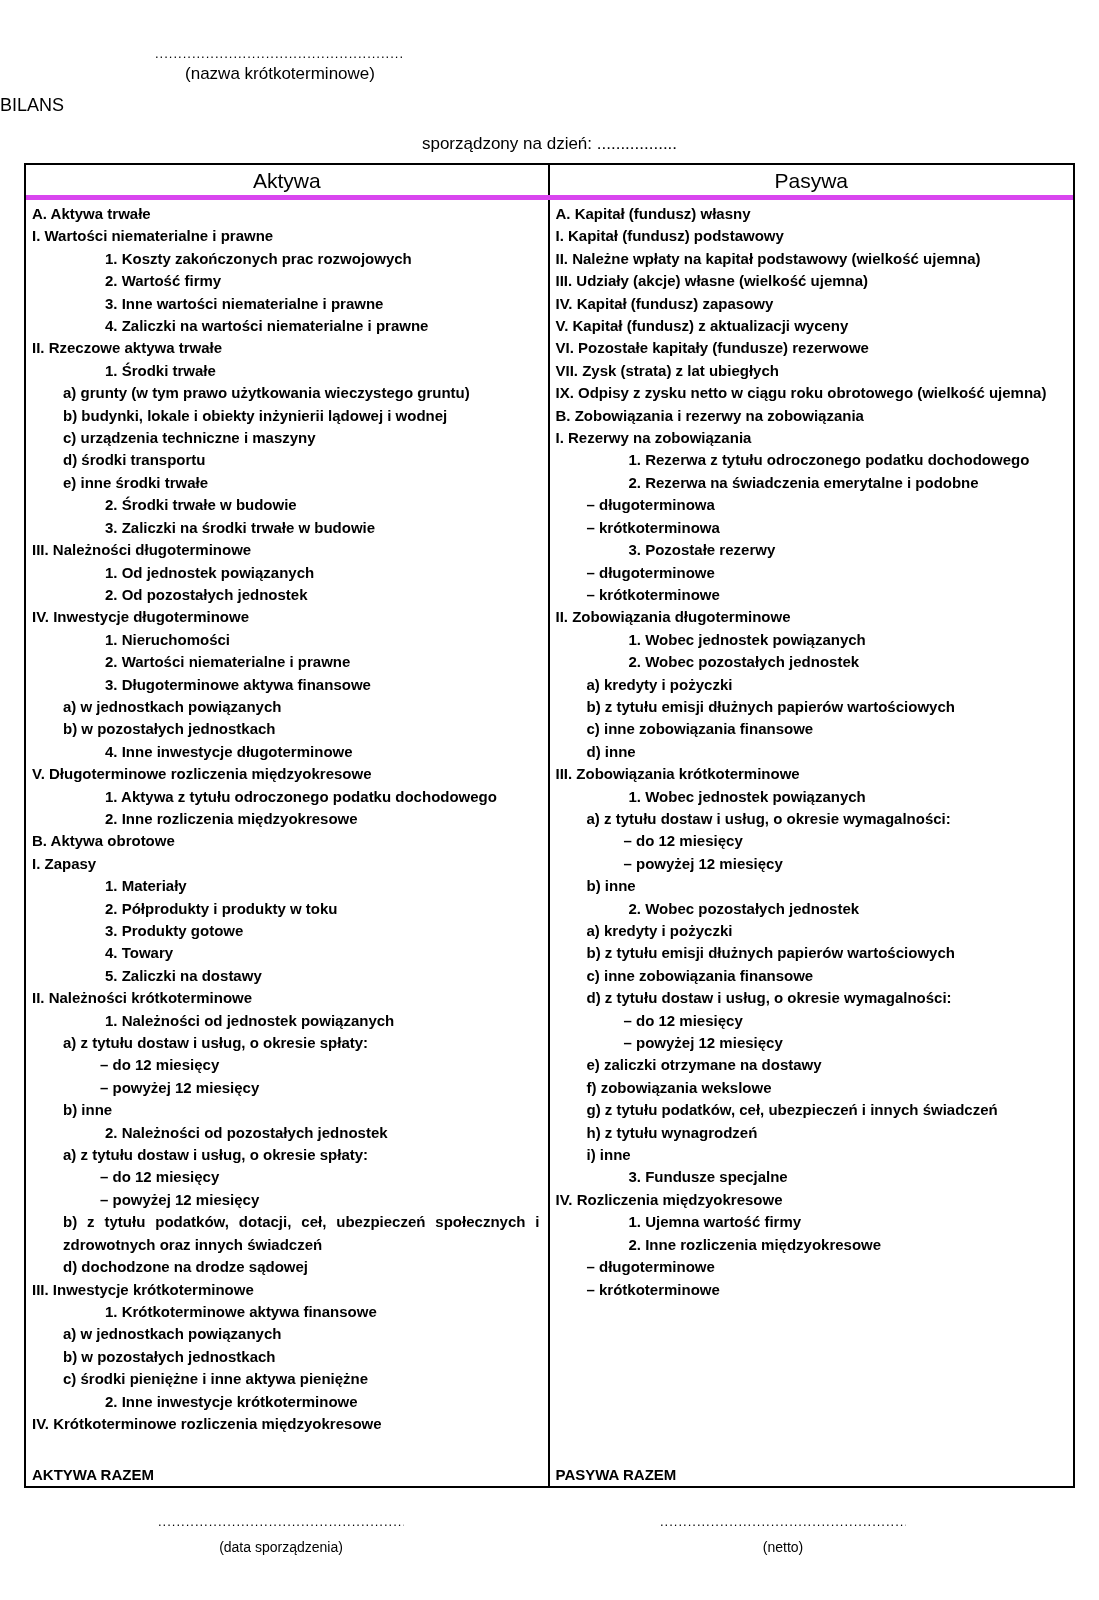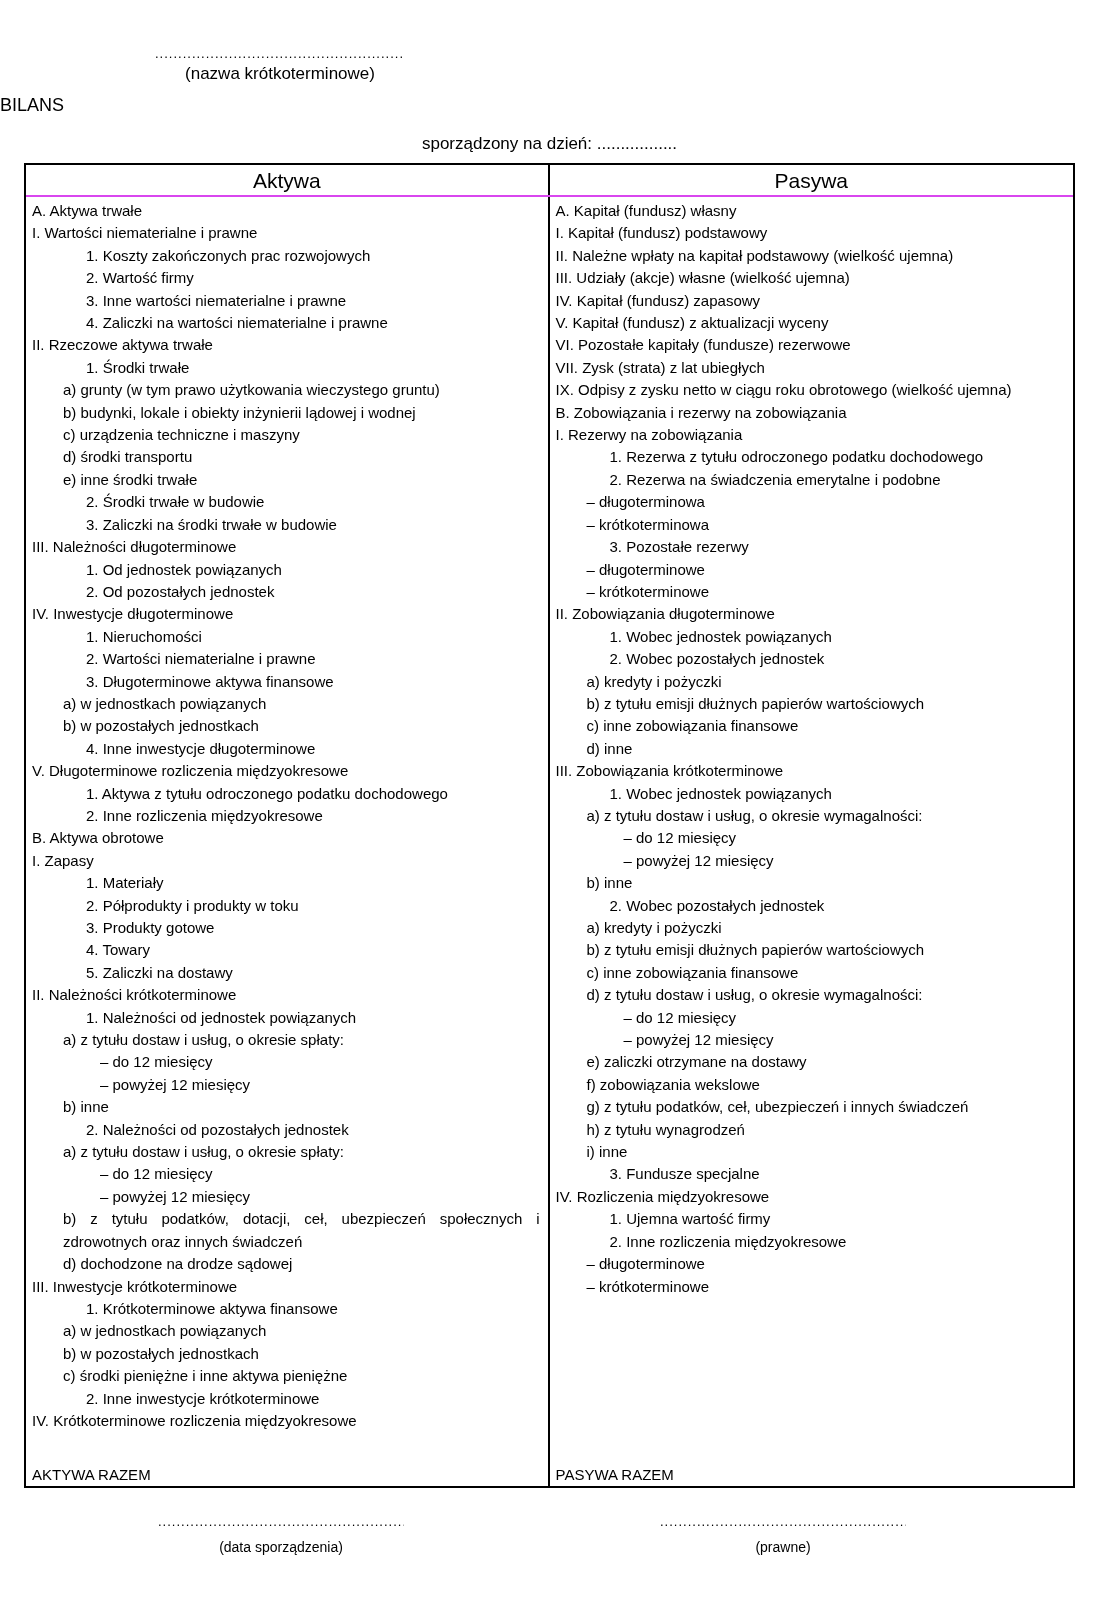--- a/index.html
+++ b/index.html
@@ -30,39 +30,39 @@
   }
   .bs-table {
     margin: 7px 24px 0 24px;
     width: 1051px;
     border: 2px solid #000;
     box-sizing: border-box;
     display: flex; flex-direction: column;
     height: 1325px;
     background: #fff;
   }
-  .bs-header { display: flex; border-bottom: 2px solid #d946ef; }
+  .bs-header { display: flex; border-bottom: 5px solid #d946ef; }
   .bs-header-cell {
     width: 50%; box-sizing: border-box;
     text-align: center; font-size: 21px; line-height: 29px;
     padding-top: 1px;
   }
   .bs-header-cell:first-child { border-right: 2px solid #000; }
-  .bs-body { display: flex; flex: 1; min-height: 0; }
+  .bs-body { display: flex; flex: 1; min-height: 0; font-weight: bold; }
   .bs-col {
     width: 50%; box-sizing: border-box;
     display: flex; flex-direction: column;
     padding-top: 3px;
     font-size: 15px; line-height: 22.4px;
   }
   .bs-col:first-child { border-right: 2px solid #000; }
   .item { white-space: normal; }
   .lvl0 { padding-left: 6px; }
   .lvl1 { padding-left: 6px; }
-  .lvl2 { padding-left: 60px; }
+  .lvl2 { padding-left: 60px; margin-left: 19px; }
   .lvl3 { padding-left: 37px; }
   .lvl4 { padding-left: 74px; }
   .just { text-align: justify; padding-right: 8px; }
   .total-row { margin-top: auto; padding-left: 6px; line-height: 23px; }
   .footer { position: relative; height: 110px; }
   .sign-block {
     position: absolute; top: 26px;
     width: 246px; text-align: center;
   }
   .sign-block.left { left: 158px; }
@@ -202,15 +202,15 @@
   </div>
 </div>
 
 <div class="footer">
   <div class="sign-block left">
     <span class="dots">..................................................................................</span>
     <div class="sign-label">(data sporządzenia)</div>
   </div>
   <div class="sign-block right">
     <span class="dots">..................................................................................</span>
-    <div class="sign-label">(prawne)</div>
+    <div class="sign-label">(netto)</div>
   </div>
 </div>
 
 </body></html>

